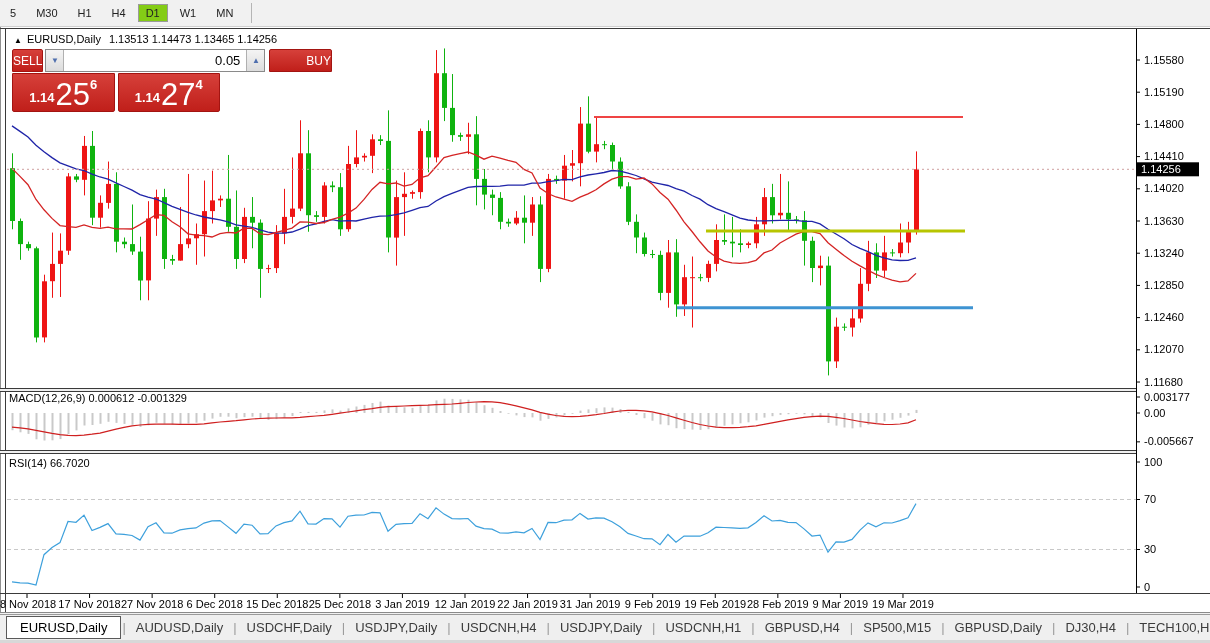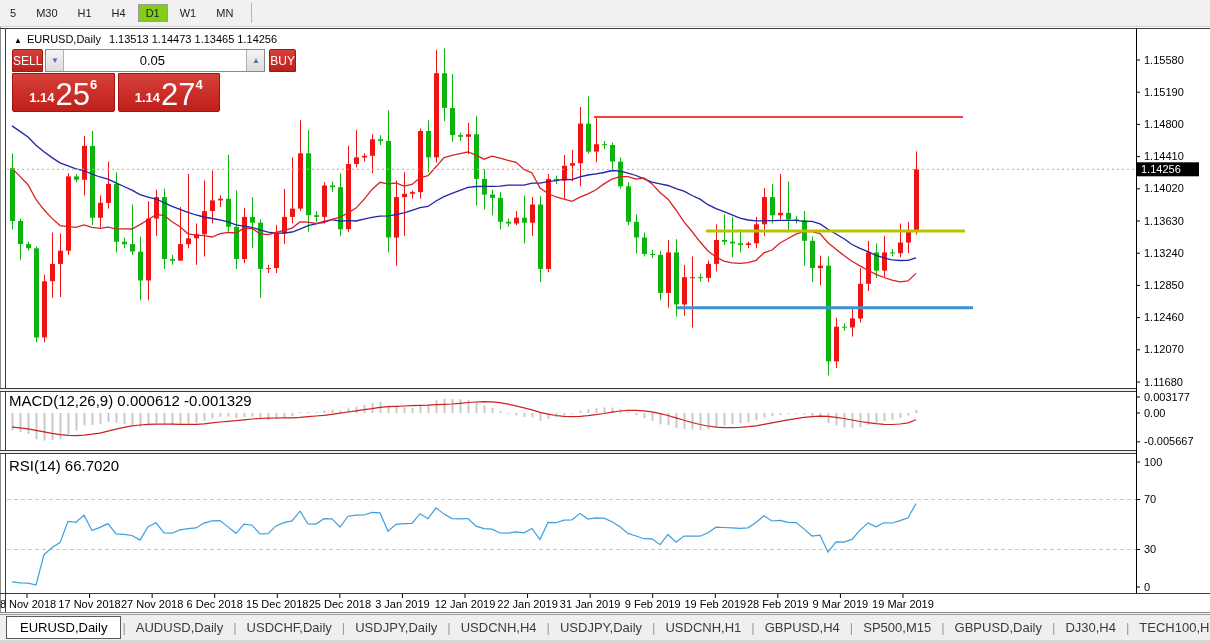--- a/index.html
+++ b/index.html
@@ -15,36 +15,36 @@
   #chart-wrap svg{display:block;}
   
   .symbol-header{position:absolute;top:33px;left:14px;font-size:11px;color:#000;z-index:5;}
   .symbol-header .tri{font-size:8px;margin-right:5px;}
   .symbol-header .ttl{margin-right:8px;}
   .trade-panel{position:absolute;top:49px;left:12px;z-index:6;width:208px;}
   .tp-row1{display:flex;height:23px;}
   .btn-red{background:linear-gradient(180deg,#d6403a 0%,#c01f1a 100%);color:#fff;border:1px solid #a31411;
     display:flex;align-items:center;justify-content:center;font-size:12px;cursor:pointer;}
   .sell-sm{width:46px;border-radius:2px 2px 0 0;}
-  .buy-sm{width:46px;margin-left:2px;border-radius:2px 2px 0 0;}
+  .buy-sm{width:46px;margin-left:2px;border-radius:2px 2px 0 0;padding-left:36px;}
   .spinner{flex:1;display:flex;margin:0 2px;border:1px solid #8a8a8a;background:#fff;height:21px;}
   .spin-btn{width:18px;background:linear-gradient(#f4f4f4,#dcdcdc);border:0;display:flex;align-items:center;
     justify-content:center;font-size:8px;color:#4f6fae;cursor:pointer;}
   .spin-btn.dn{border-right:1px solid #b0b0b0;}
   .spin-btn.up{border-left:1px solid #b0b0b0;}
-  .lot-input{flex:1;border:0;outline:none;text-align:center;font-size:13px;padding:0 6px 0 0;
+  .lot-input{flex:1;border:0;outline:none;text-align:right;font-size:13px;padding:0 6px 0 0;
     font-family:"Liberation Sans",sans-serif;color:#000;min-width:0;}
   .tp-row2{display:flex;margin-top:1px;height:39px;}
   .price-big{flex:1;display:flex;align-items:flex-end;justify-content:center;padding-bottom:3px;
     border-radius:0 0 2px 2px;}
   .price-big.sell{margin-right:3px;}
   .pb-prefix{font-size:13px;font-weight:bold;line-height:1;margin:5px 1px 4px 0;}
   .pb-big{font-size:31px;line-height:0.88;font-weight:400;}
   .pb-sup{font-size:13px;font-weight:bold;line-height:1;margin-bottom:17px;}
-  .ind-label{position:absolute;left:9px;font-size:15px;color:#000;z-index:5;}
+  .ind-label{position:absolute;left:9px;font-size:11px;color:#000;z-index:5;}
   
   .tabbar{position:absolute;top:614px;left:0;width:1210px;height:26px;background:#efefef;
     border-top:1px solid #9a9a9a;display:flex;align-items:center;font-size:13px;color:#3c3c3c;
     padding-left:6px;box-sizing:border-box;}
   .tab{padding:3px 9px;white-space:nowrap;cursor:pointer;}
   .tab.active{background:#fff;border:1px solid #5a5a5a;color:#000;padding:3px 13px;}
   .tab-div{color:#9a9a9a;margin:0 1px;}
   .bottom-strip{position:absolute;top:640px;left:0;width:1210px;height:3px;background:#d8d8d8;}
 </style>
 </head>

